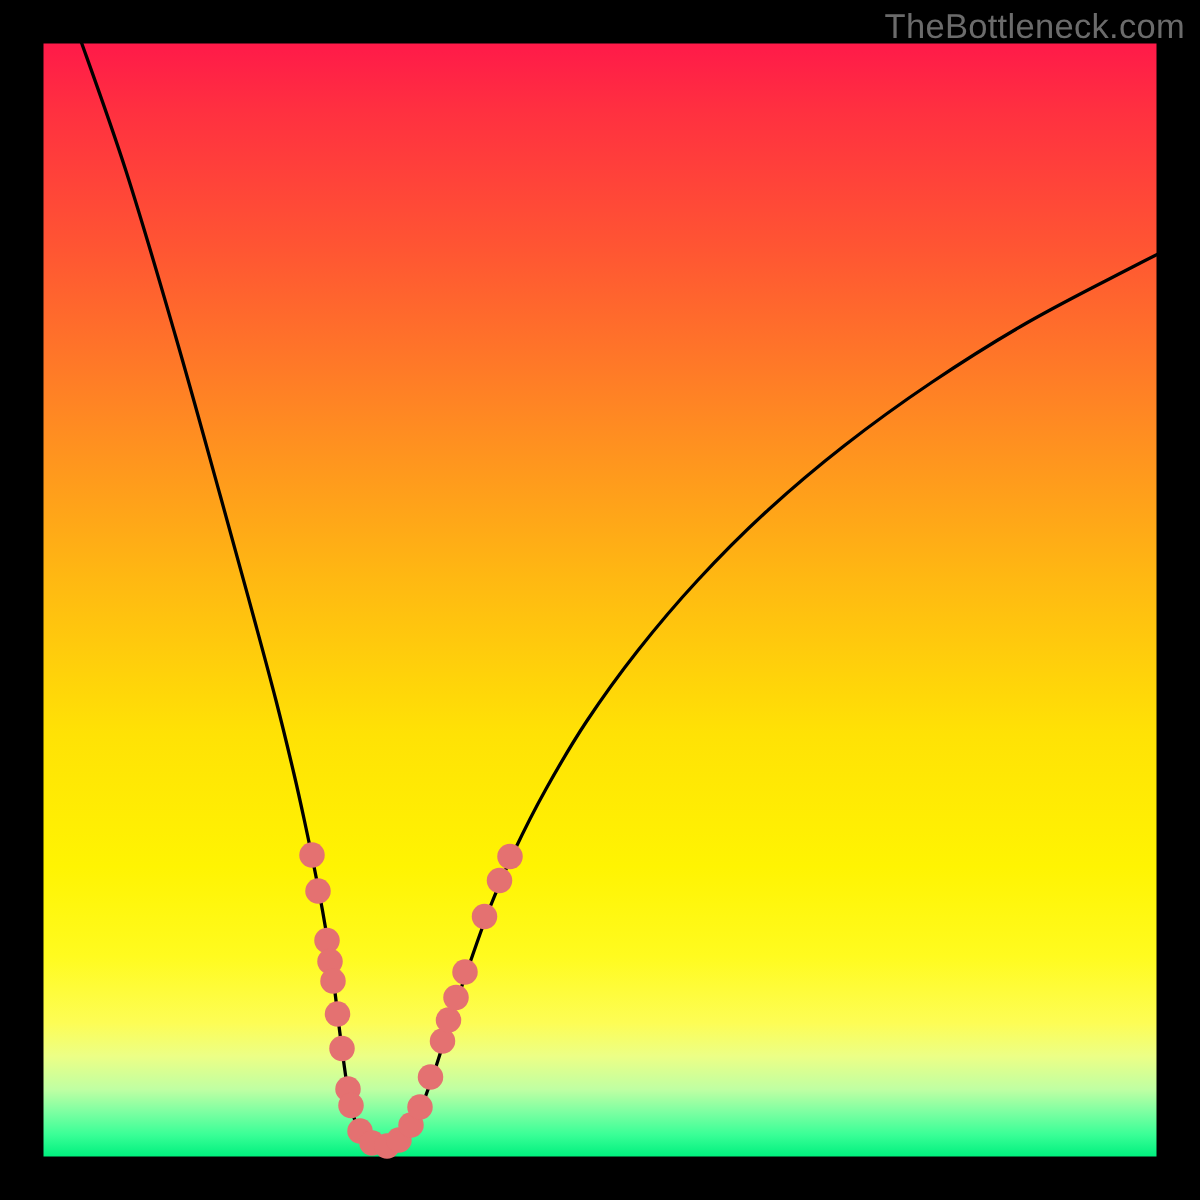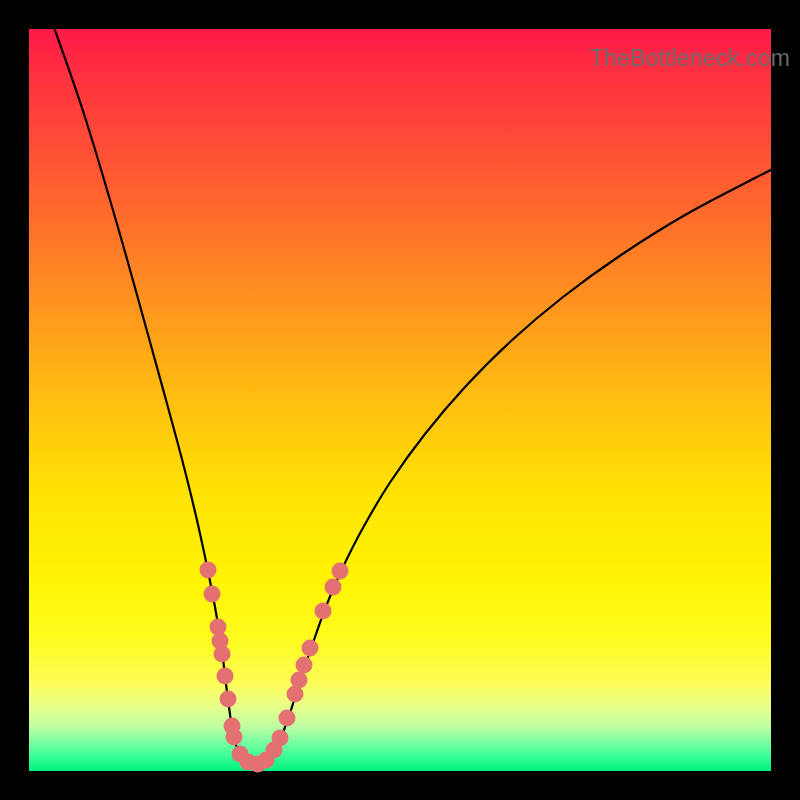--- a/index.html
+++ b/index.html
@@ -35,21 +35,20 @@
     );
   }
   .watermark {
     position: absolute;
     top: 4px;
     right: 10px;
     color: #6b6b6b;
     font-size: 23px;
     letter-spacing: 0.2px;
     user-select: none;
-    margin-top: 41px;
   }
   svg.plot {
     position: absolute;
     left: 0;
     top: 0;
     width: 742px;
     height: 742px;
     overflow: visible;
   }
   .curve {

